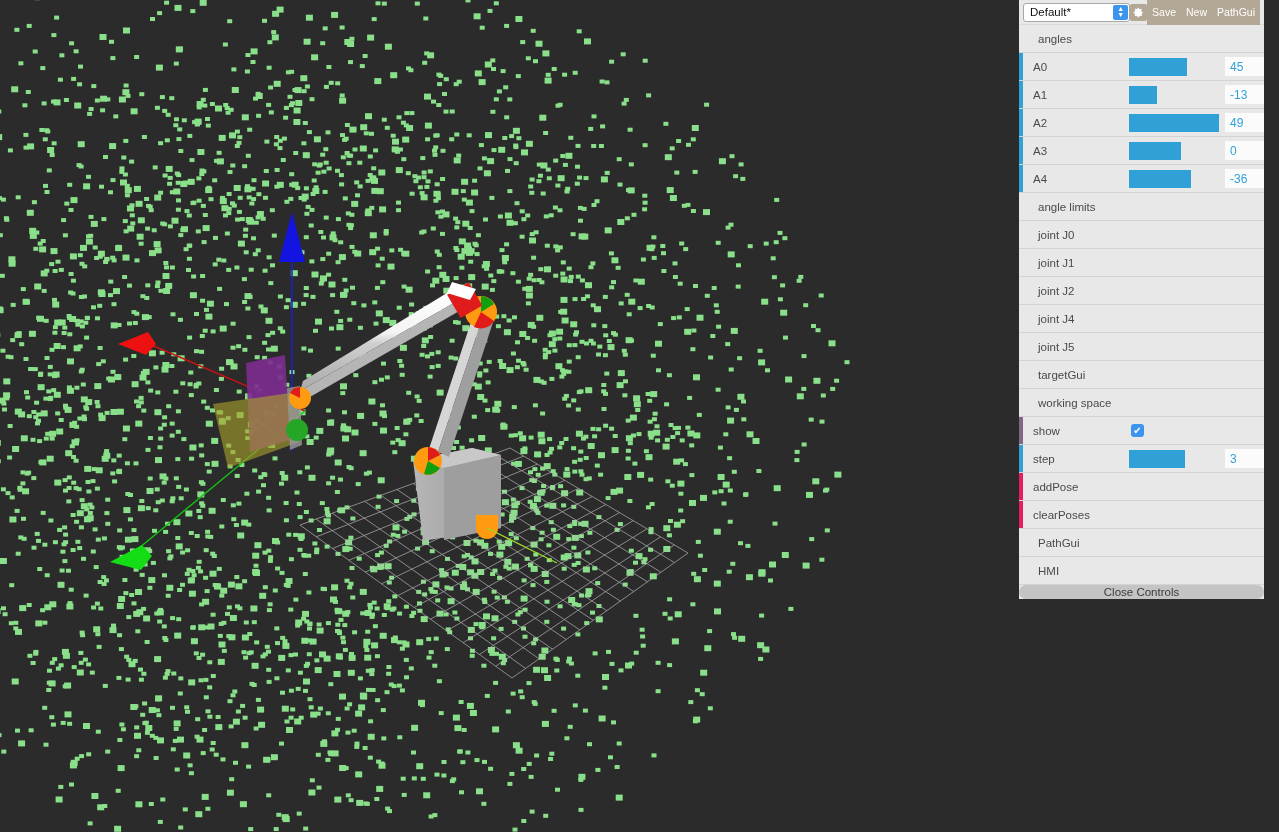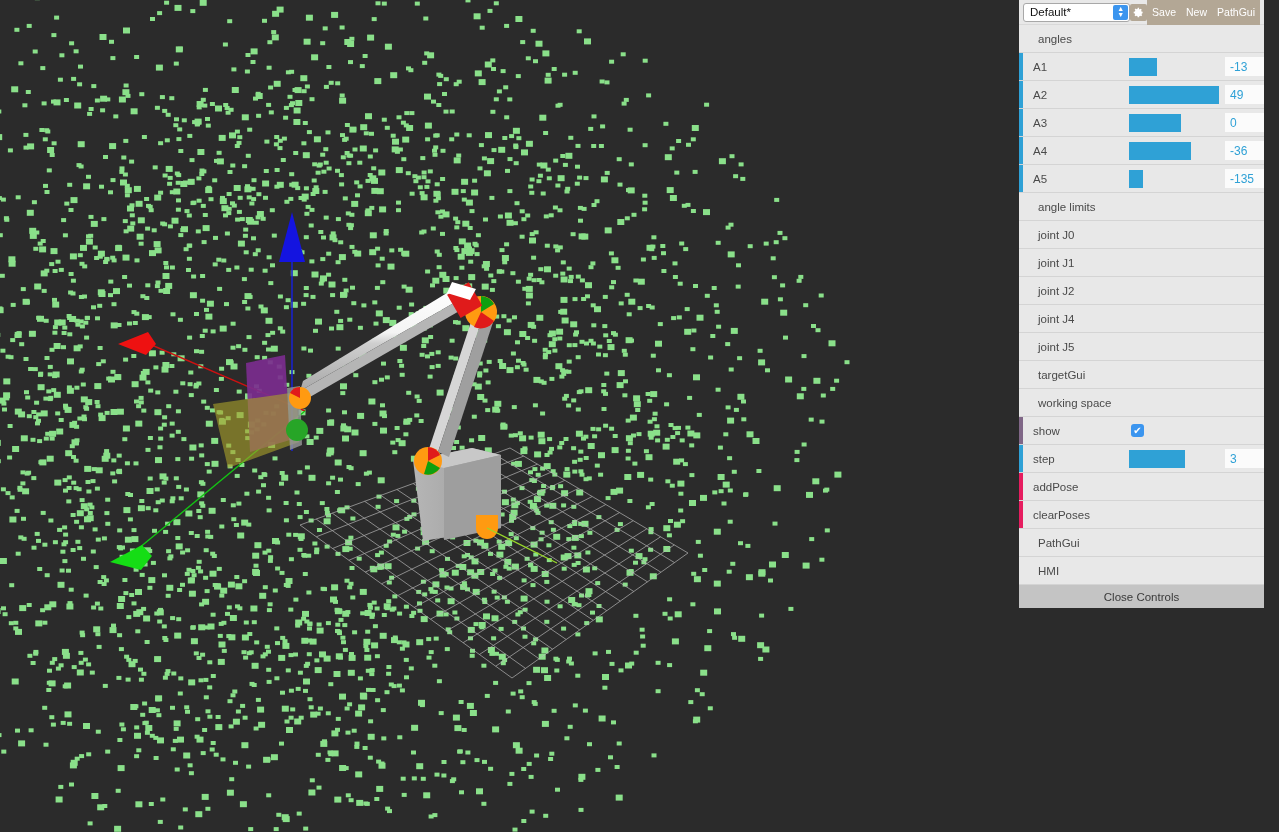--- a/index.html
+++ b/index.html
@@ -148,29 +148,30 @@
     border-radius: 3px;
     display: flex; align-items: center; justify-content: center;
     color: #fff;
     font-size: 10px;
     cursor: pointer;
     margin-left: 2px;
   }
 
   
   .close-bar {
-    height: 23px;
+    height: 14px;
     background: #c4c4c4;
     display: flex;
     align-items: center;
     justify-content: center;
     font-size: 11.5px;
     color: #3a3a3a;
     cursor: pointer;
     font-family: "Liberation Sans", sans-serif;
+    border-radius: 7px;
   }
 </style>
 </head>
 <body>
 
 <div id="app">
 
   <div id="viewport">
     <svg id="scene-svg" width="1279" height="832" viewBox="0 0 1279 832">
       <defs>
@@ -3139,20 +3140,28 @@
       <div class="tb-btn">Save</div>
       <div class="tb-btn">New</div>
       <div class="tb-btn">PathGui</div>
     </div>
 
 
     <div class="row folder nested">
       <span class="label">angles</span>
     </div>
 
+    <div class="row">
+      <span class="bar" style="background:#2fa1d6"></span>
+      <span class="label">A0</span>
+      <span class="slider-track">
+        <span class="slider-fill" style="width:58px"></span>
+      </span>
+      <span class="num-box">45</span>
+    </div>
 
     <div class="row">
       <span class="bar" style="background:#2fa1d6"></span>
       <span class="label">A1</span>
       <span class="slider-track">
         <span class="slider-fill" style="width:28px"></span>
       </span>
       <span class="num-box">-13</span>
     </div>
 
@@ -3176,28 +3185,20 @@
 
     <div class="row">
       <span class="bar" style="background:#2fa1d6"></span>
       <span class="label">A4</span>
       <span class="slider-track">
         <span class="slider-fill" style="width:62px"></span>
       </span>
       <span class="num-box">-36</span>
     </div>
 
-    <div class="row">
-      <span class="bar" style="background:#2fa1d6"></span>
-      <span class="label">A5</span>
-      <span class="slider-track">
-        <span class="slider-fill" style="width:14px"></span>
-      </span>
-      <span class="num-box">-135</span>
-    </div>
 
     <div class="row folder nested">
       <span class="label">angle limits</span>
     </div>
 
     <div class="row folder nested">
       <span class="label">joint J0</span>
     </div>
     <div class="row folder nested">
       <span class="label">joint J1</span>

